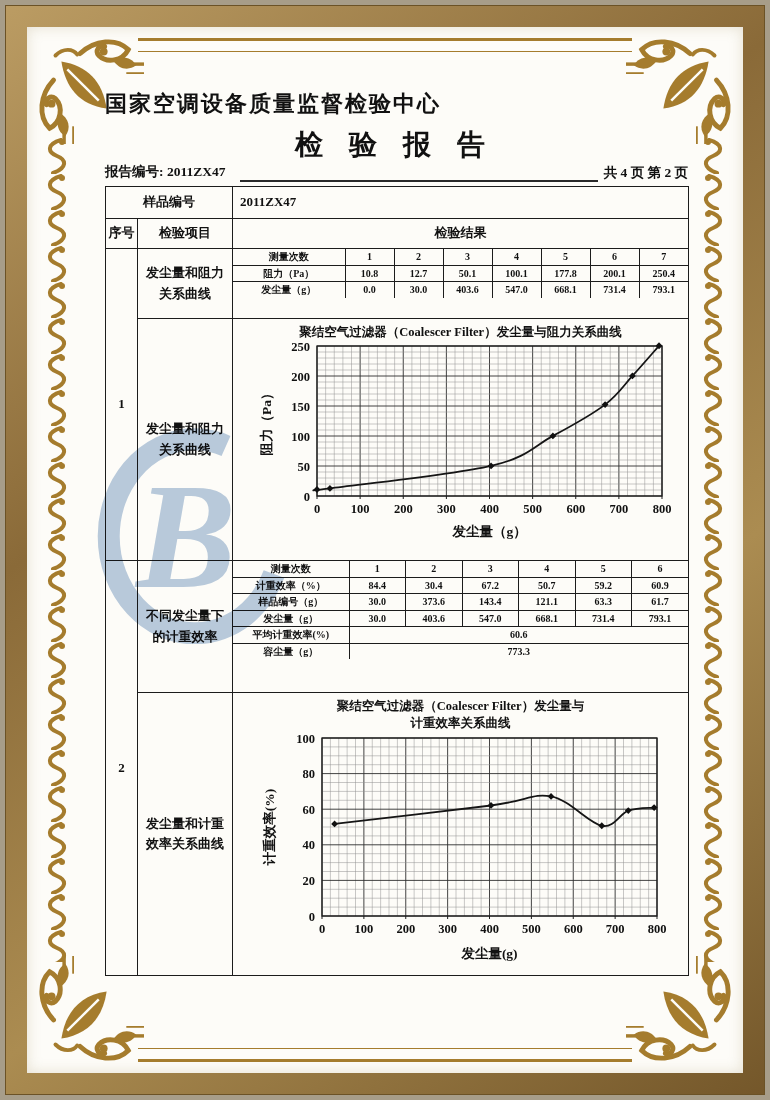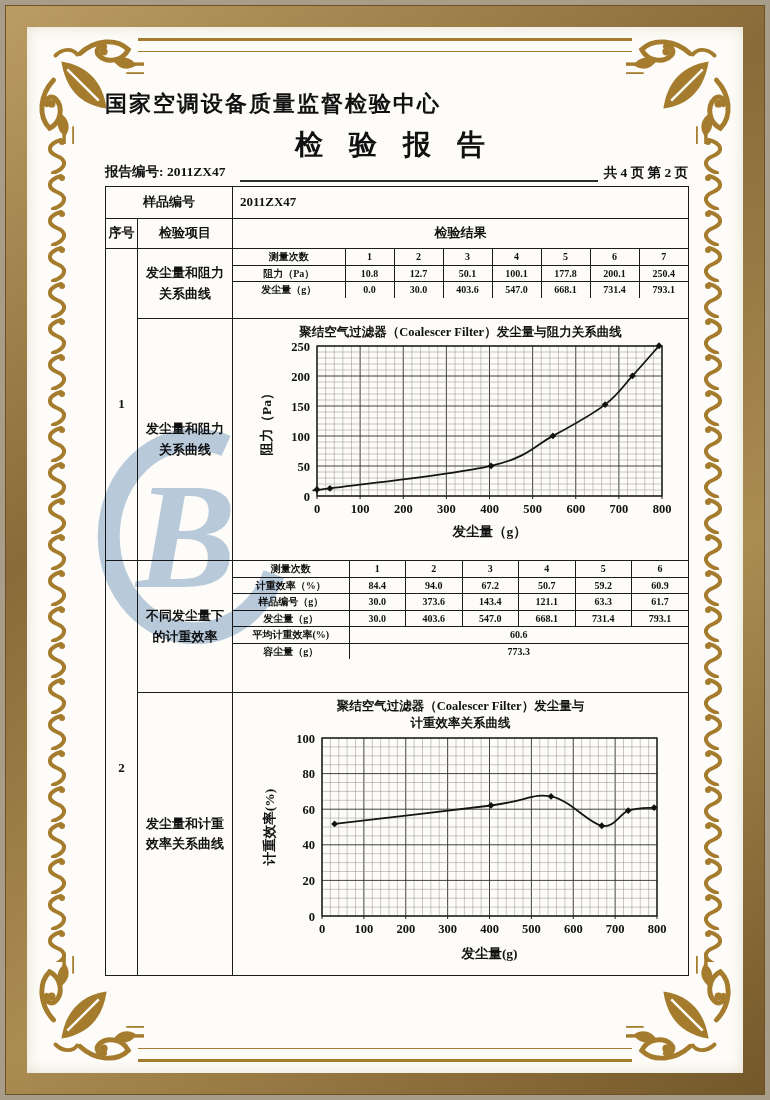--- a/index.html
+++ b/index.html
@@ -365,21 +365,21 @@
                     <td>1</td>
                     <td>2</td>
                     <td>3</td>
                     <td>4</td>
                     <td>5</td>
                     <td>6</td>
                   </tr>
                   <tr>
                     <td>计重效率（%）</td>
                     <td>84.4</td>
-                    <td>94.0</td>
+                    <td>30.4</td>
                     <td>67.2</td>
                     <td>50.7</td>
                     <td>59.2</td>
                     <td>60.9</td>
                   </tr>
                   <tr>
                     <td>样品编号（g）</td>
                     <td>30.0</td>
                     <td>373.6</td>
                     <td>143.4</td>

